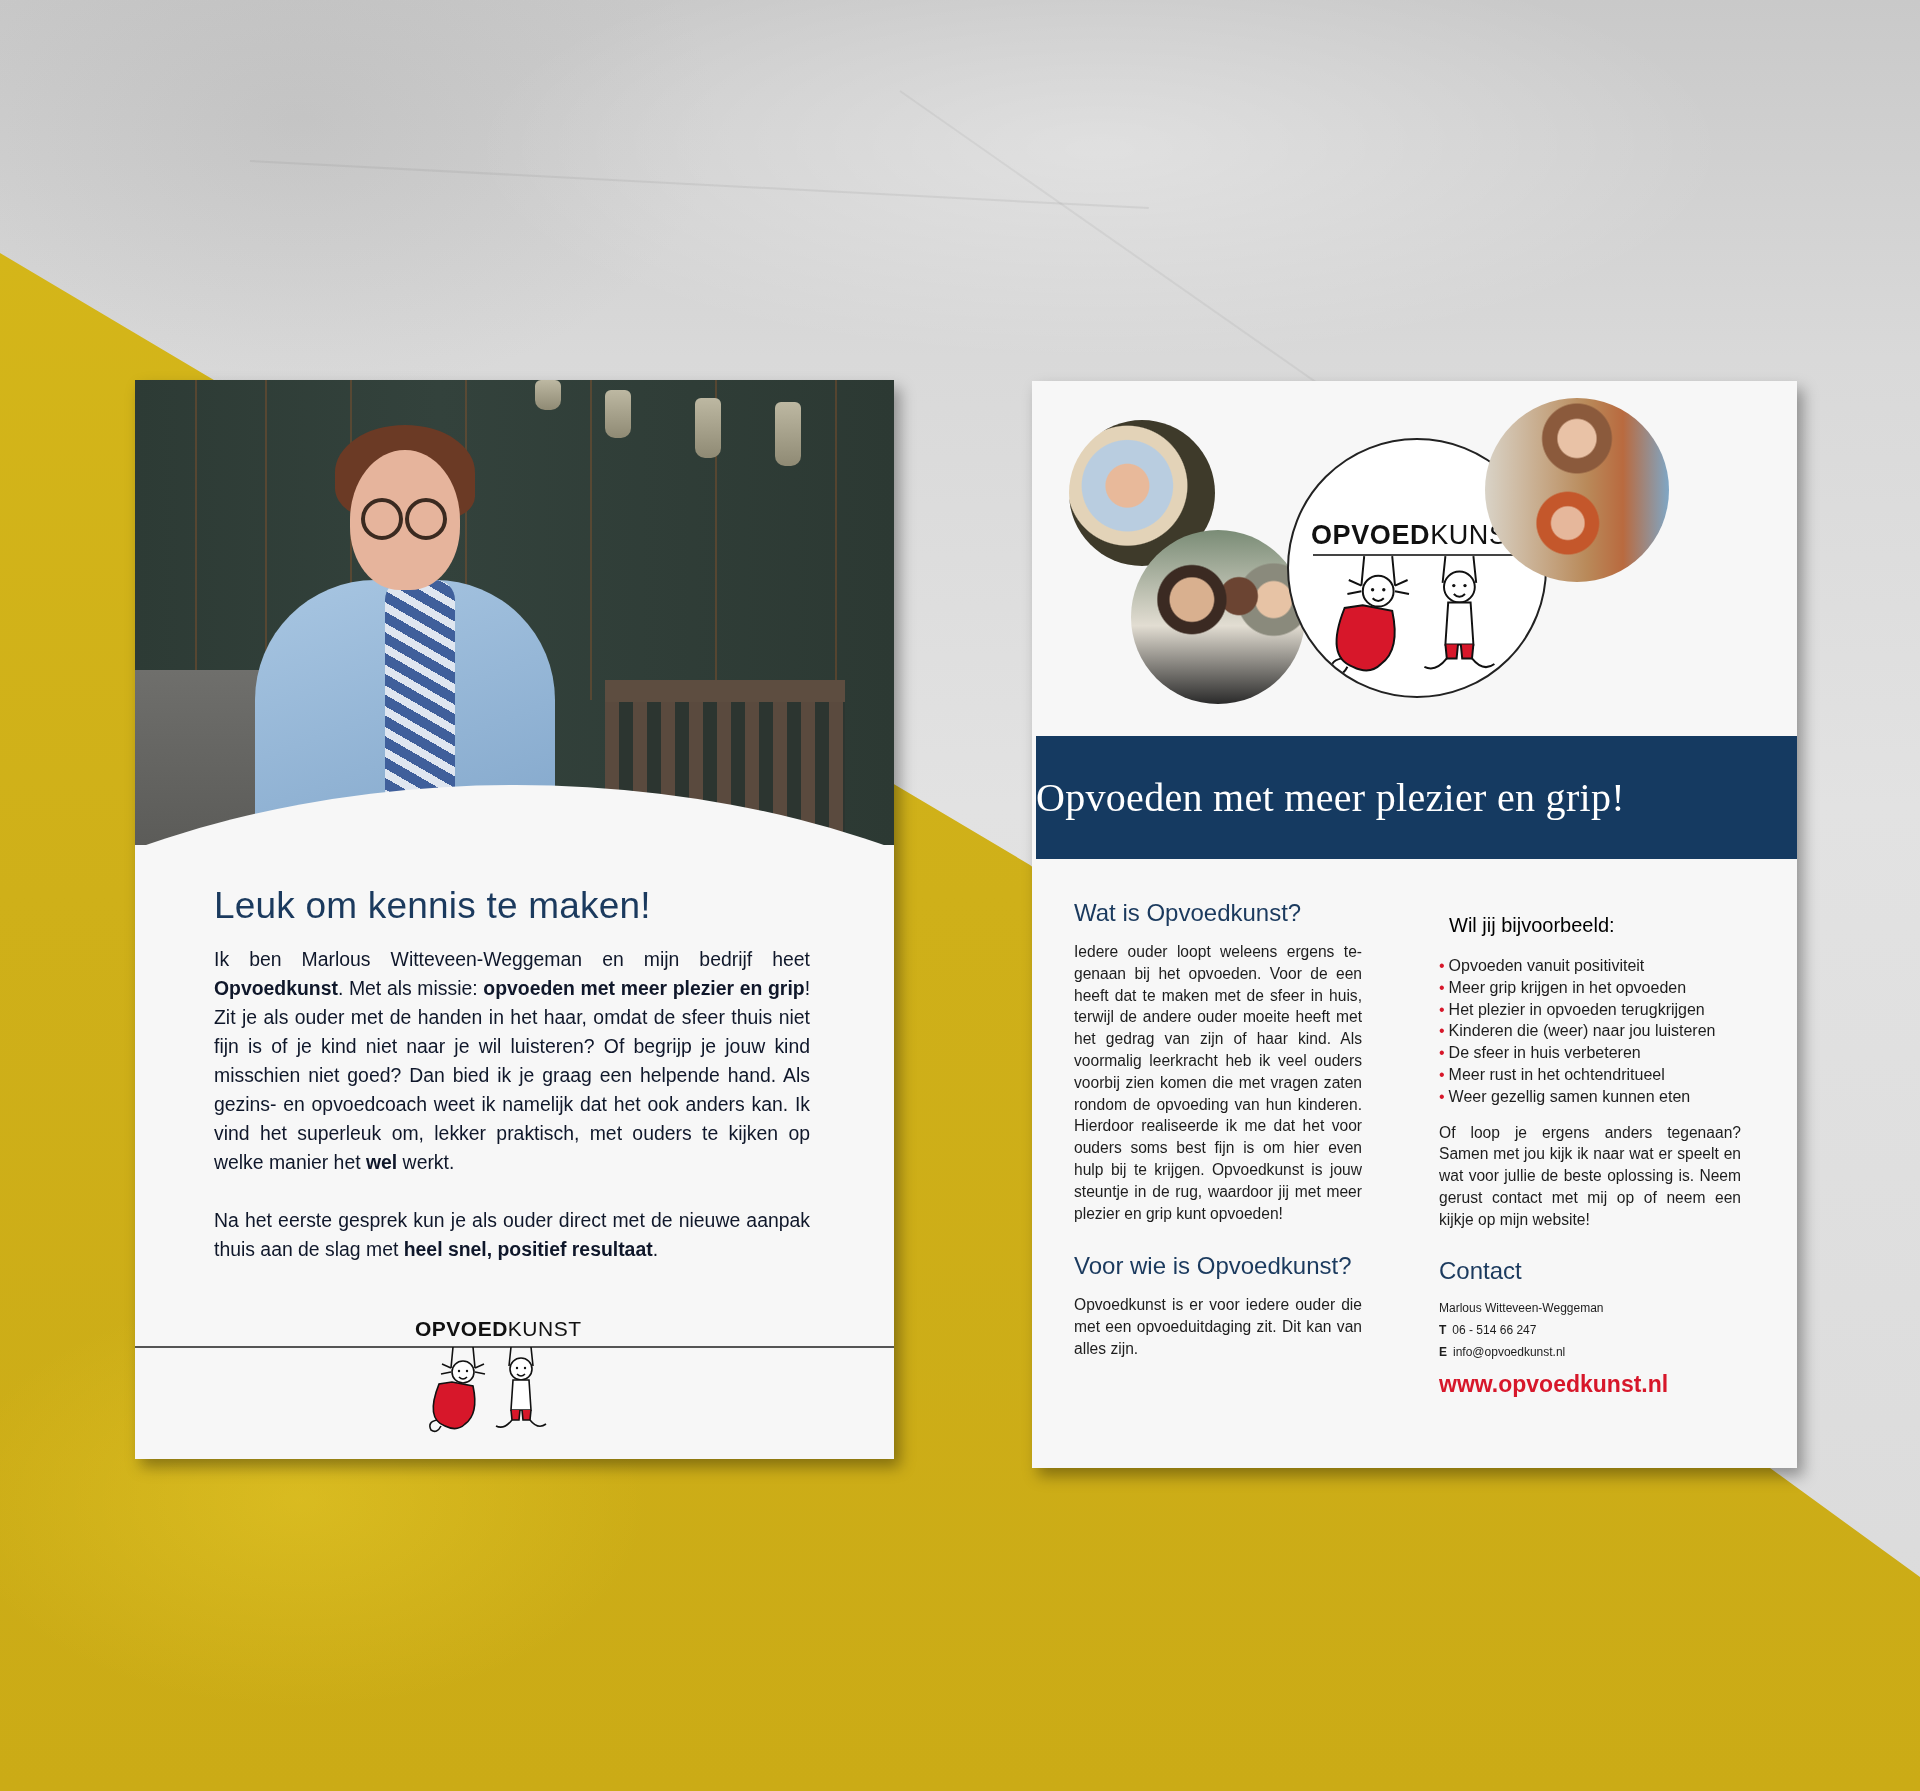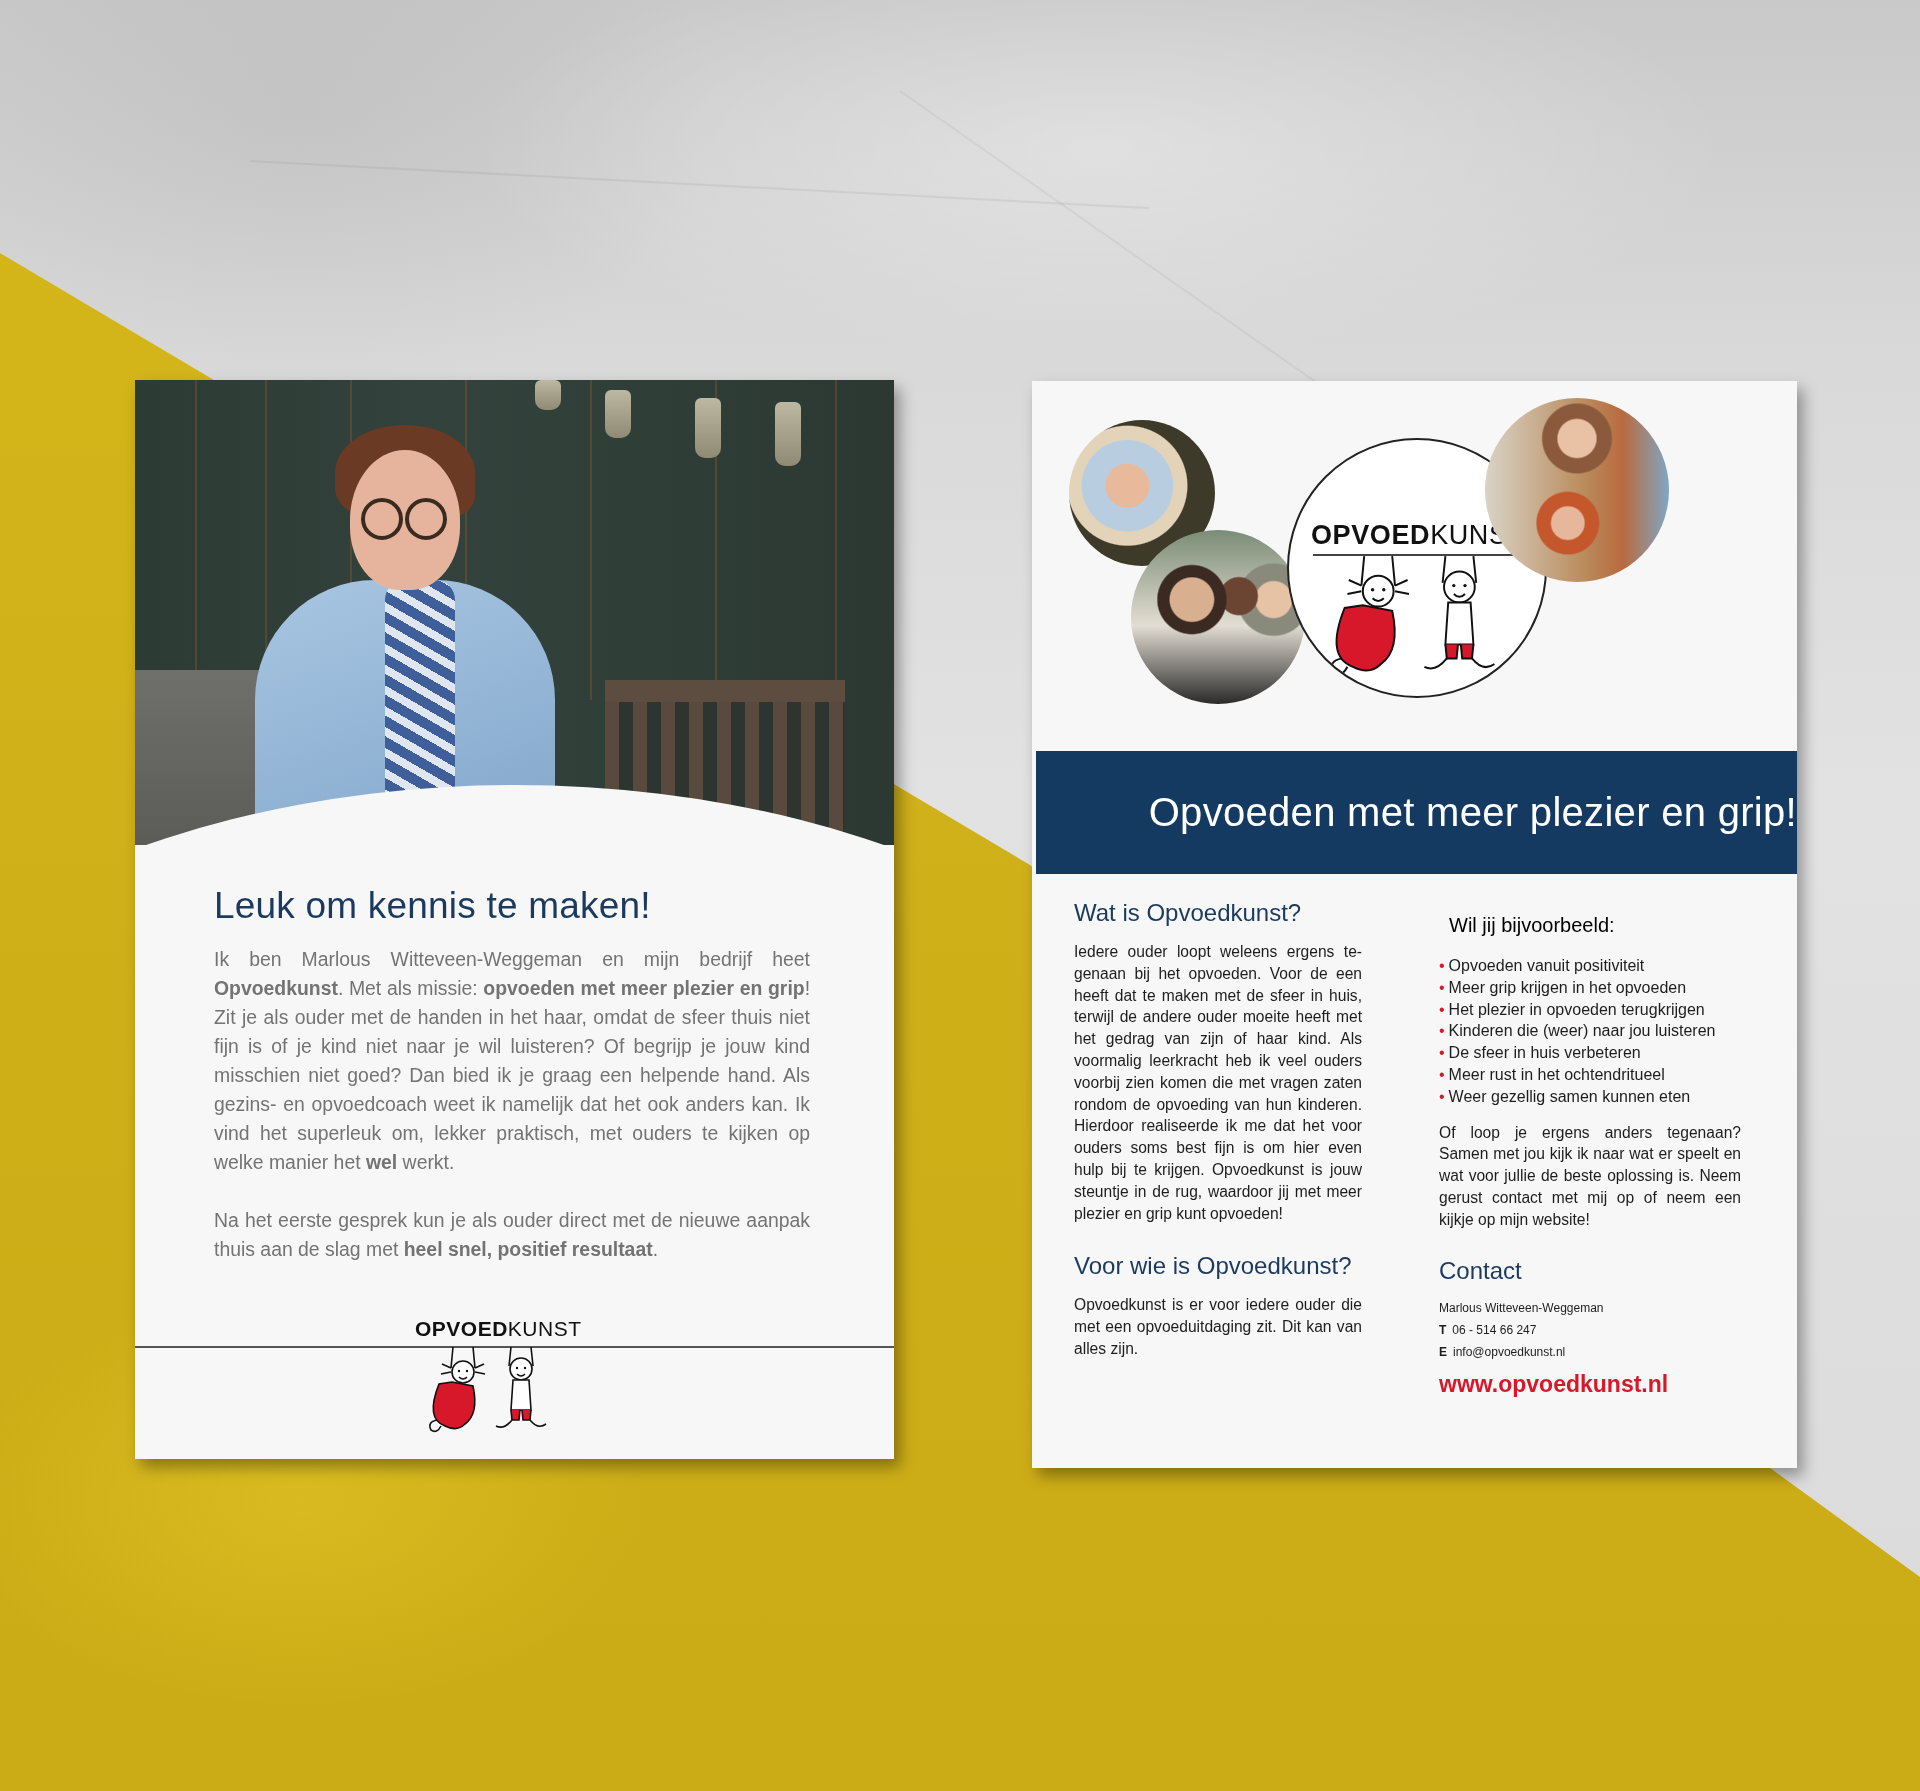--- a/index.html
+++ b/index.html
@@ -53,33 +53,33 @@
   .glasses { position:absolute; top:118px; width:34px; height:34px; border:4px solid #3b2a20; border-radius:50%; }
   .curve-mask {
     position:absolute; left:-360px; top:405px; width:1480px; height:900px;
     border-radius:50%; background:#f7f7f7;
   }
   .left-content { position:absolute; left:79px; top:505px; width:596px; }
   .h1-left {
     color:#1b3a5e; font-size:37px; font-weight:400; margin:0 0 18px 0; letter-spacing:0.2px;
   }
   .body-text {
-    color:#737373; font-size:19.4px; line-height:29px; text-align:justify; margin:0;
+    color:#0f172a; font-size:19.4px; line-height:29px; text-align:justify; margin:0;
   }
   .body-text b { font-weight:700; }
   .logo-line { position:absolute; left:0; top:966px; width:100%; height:2px; background:#555; }
   .logo-word { position:absolute; top:937px; font-size:21px; letter-spacing:0.5px; color:#111; }
   .logo-word b { font-weight:700; }
   .kids-svg { position:absolute; }
 
   
   .circle-photo { position:absolute; border-radius:50%; overflow:hidden; }
   .banner {
-    position:absolute; left:4px; top:370px; width:761px; height:123px; background:#153a61;
-    display:flex; align-items:center; justify-content:flex-end;
+    position:absolute; left:4px; top:355px; width:761px; height:123px; background:#153a61;
+    display:flex; align-items:center; justify-content:flex-start;font-family:Liberation Serif, serif;
   }
   .banner-text { color:#ffffff; font-size:40px; font-weight:400; letter-spacing:0.3px; }
   .col { position:absolute; }
   .h2 { color:#1b3a5e; font-size:24px; font-weight:400; margin:0; }
   .h3 { color:#000000; font-size:20px; font-weight:400; margin:10px; }
   .small-text { color:#1d1d1d; font-size:15.6px; line-height:21.8px; text-align:justify; margin:0; }
   .bullets { list-style:none; margin:0; padding:0; }
   .bullets li { color:#1d1d1d; font-size:16px; line-height:21.8px; }
   .bullet-dot { color:#d7172a; margin-right:4px; }
   .contact-line { color:#1d1d1d; font-size:12px; line-height:22px; }

